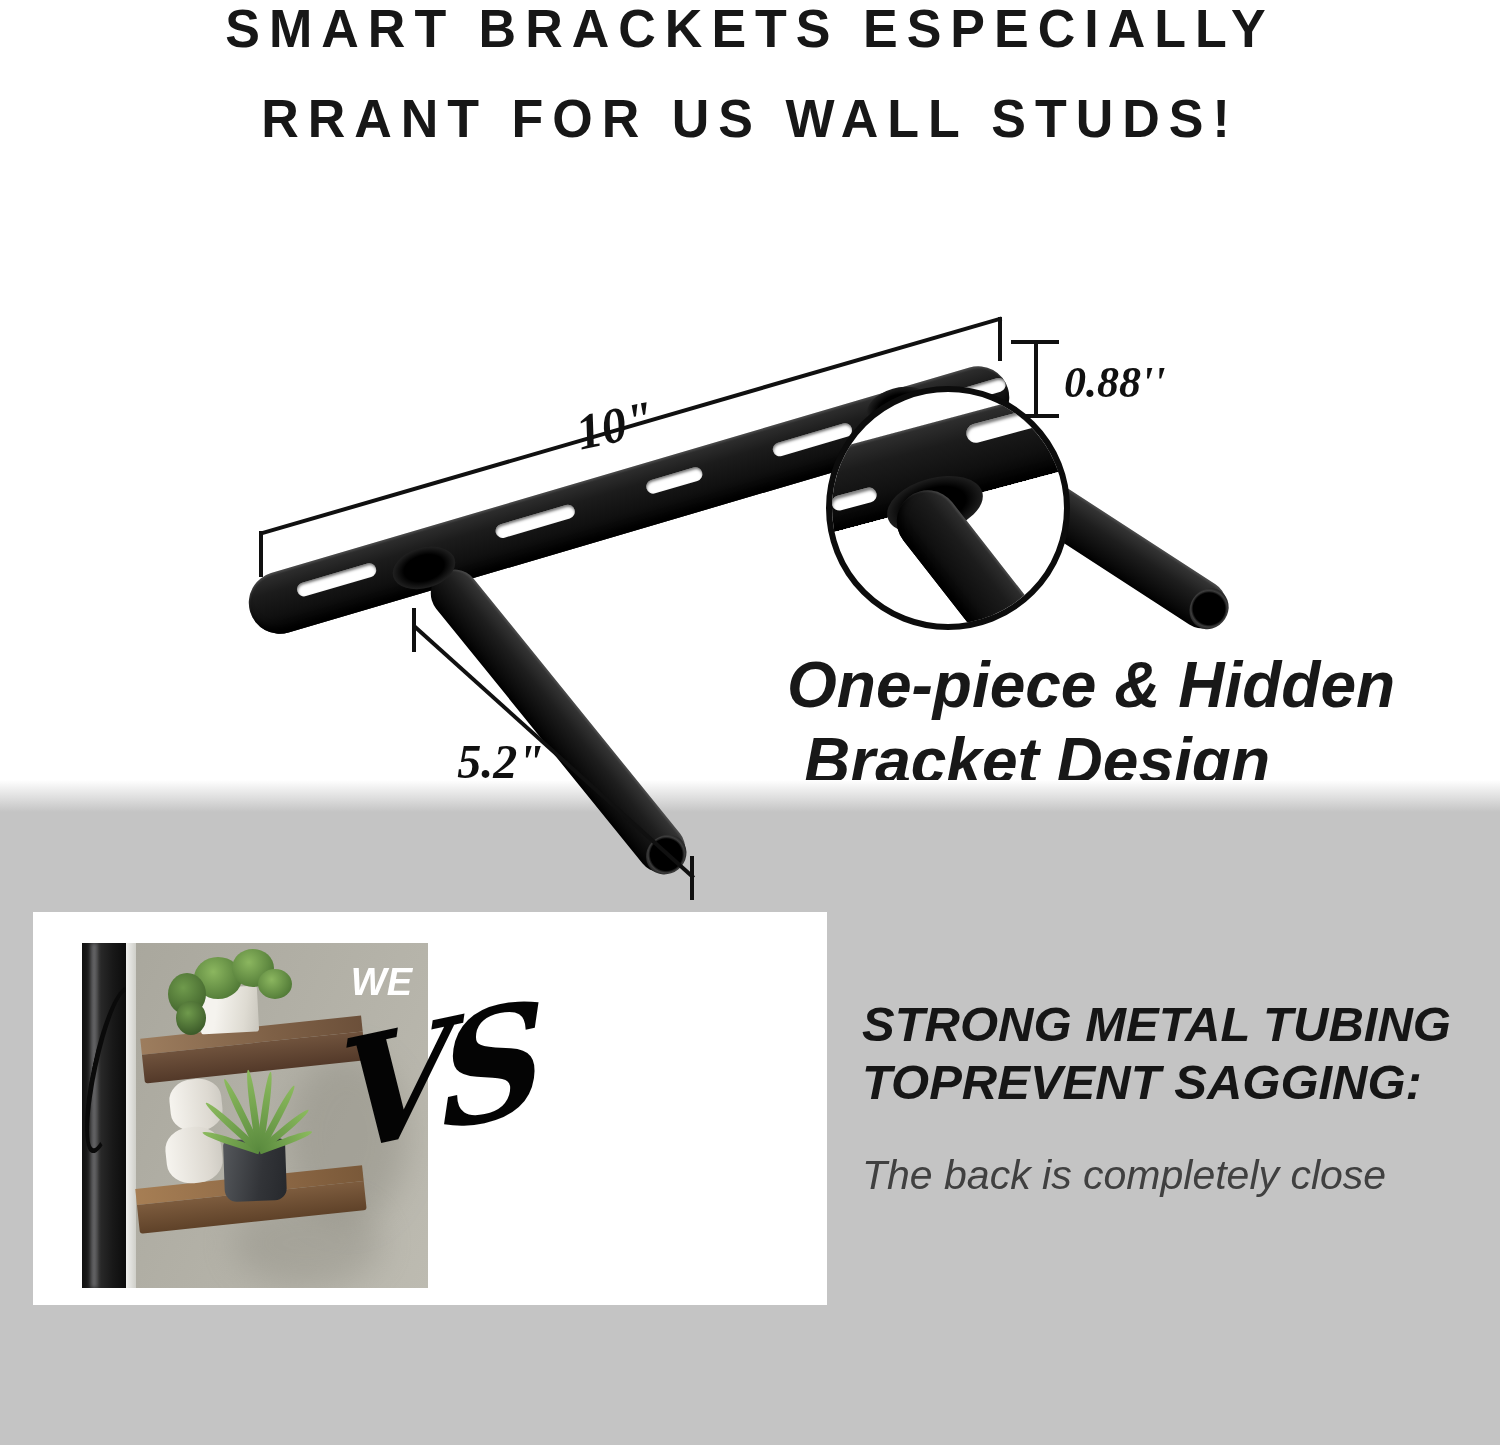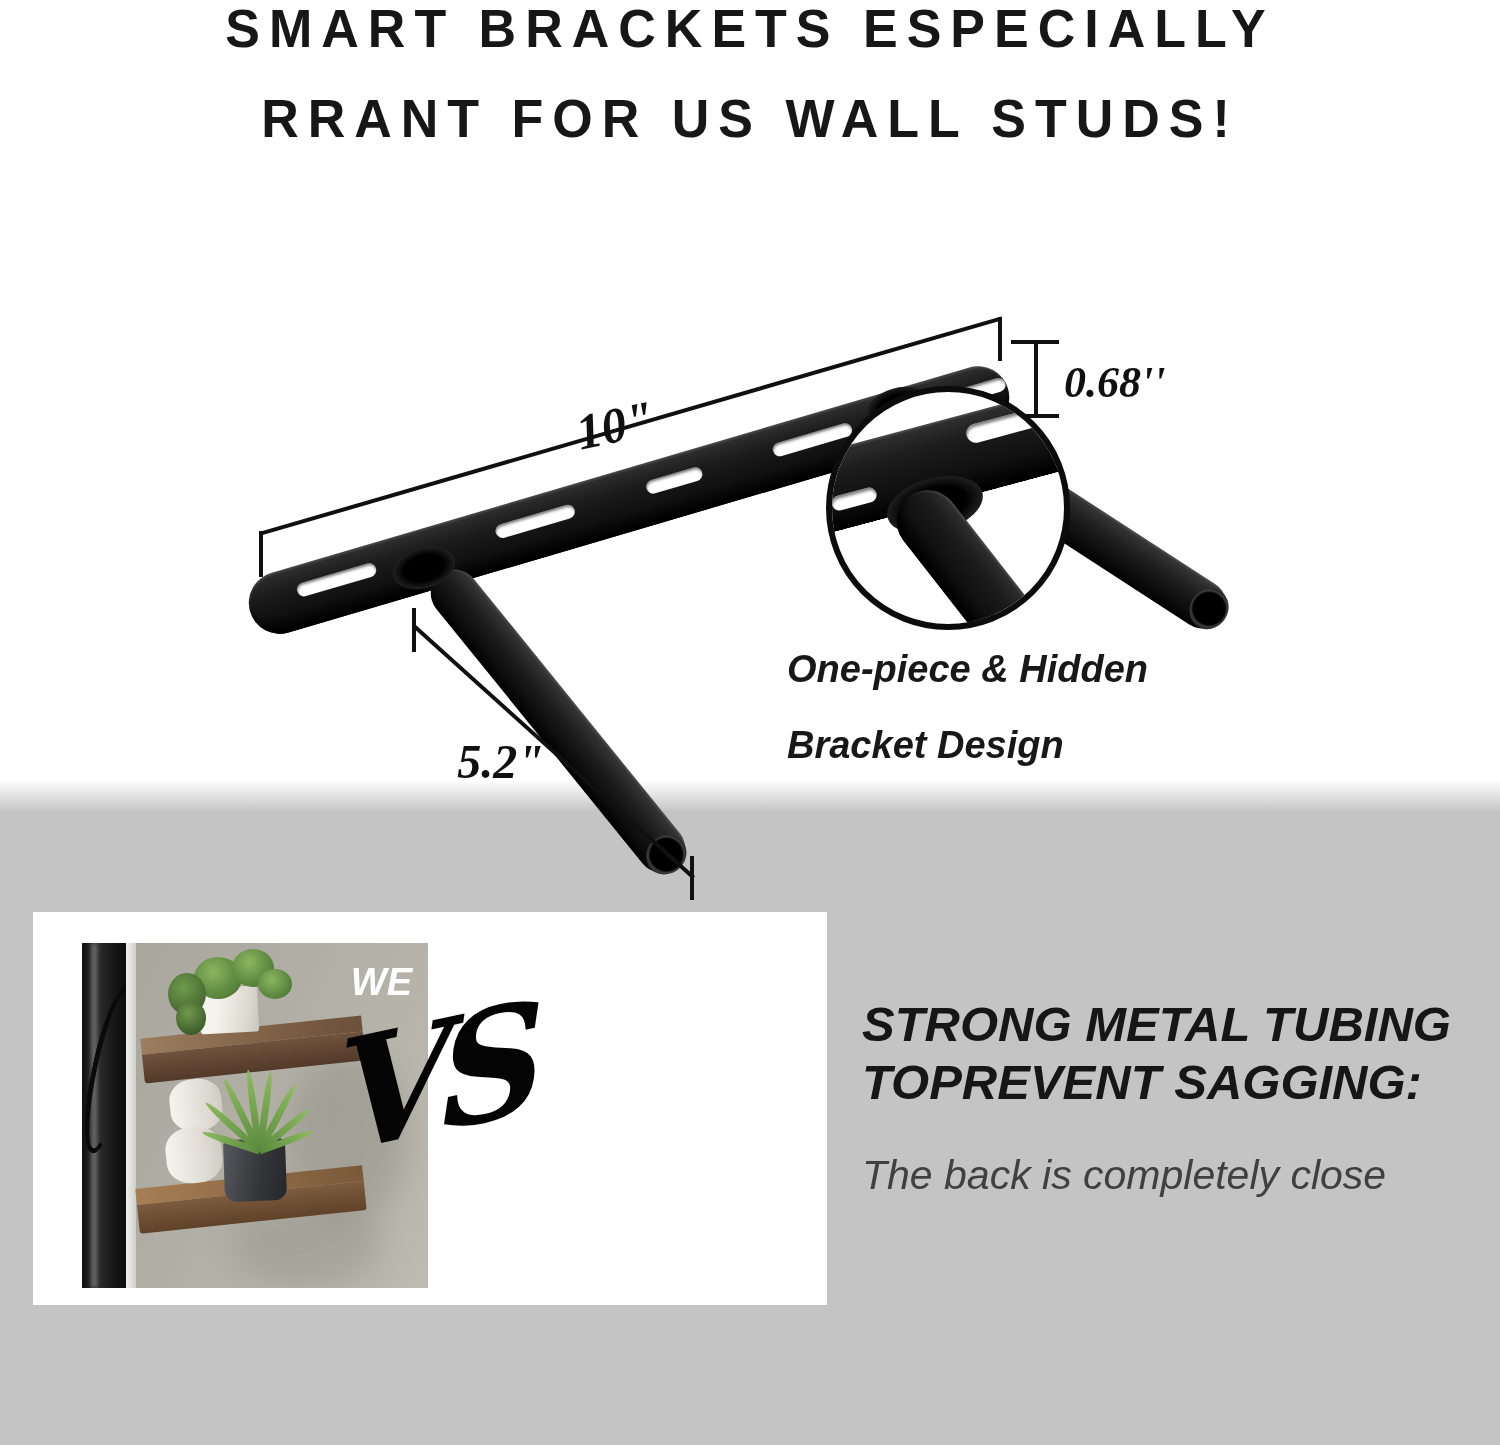--- a/index.html
+++ b/index.html
@@ -56,22 +56,22 @@
   #inset-plate{position:absolute;left:-22px;top:26px;width:290px;height:80px;transform:rotate(-15deg);}
   .islot{position:absolute;background:#fff;border-radius:10px;box-shadow:inset 0 3px 3px rgba(0,0,0,.5);}
   #islot-long{left:162px;top:12px;width:98px;height:19px;}
   #islot-short{left:14px;top:46px;width:46px;height:15px;}
   #inset-weld{position:absolute;left:54px;top:86px;width:98px;height:54px;transform:rotate(-15deg);
          border-radius:50%;background:radial-gradient(ellipse at 50% 50%,#000 45%,#242424 75%,#0a0a0a 100%);}
   #inset-tube{position:absolute;left:66px;top:96px;width:185px;height:62px;border-radius:31px;
          transform:rotate(52deg);transform-origin:28px 50%;}
 
   
-  .caption-line{position:absolute;left:787px;width:500px;text-align:left;font-style:italic;
-                font-weight:600;font-size:38px;color:#181818;white-space:nowrap;}
+  .caption-line{position:absolute;left:787px;width:500px;text-align:center;font-style:italic;
+                font-weight:600;font-size:64px;color:#181818;white-space:nowrap;}
   #caption1{top:648px;}
   #caption2{top:724px;}
 
   
   #fade{left:0;top:780px;width:100%;height:32px;background:linear-gradient(#ffffff,#c4c4c4);}
   #gray{left:0;top:812px;width:100%;height:633px;background:#c4c4c4;}
   #card{left:33px;top:912px;width:794px;height:393px;background:#ffffff;}
   .photo{position:absolute;top:31px;height:345px;overflow:hidden;}
   #photoL{left:49px;width:346px;background:linear-gradient(115deg,#a7a59b,#b3b1a7 55%,#bdbbb1);}
   #photoR{left:437px;width:338px;background:linear-gradient(110deg,#d9ccbd,#ccbaa8 60%,#c3b09c);}
@@ -163,21 +163,21 @@
     <div class="weld" id="weld-upper"></div>
 
     <div class="dim" id="dim10-line"></div>
     <div class="dim" id="dim10-tick-l"></div>
     <div class="dim" id="dim10-tick-r"></div>
     <div class="dim-label" id="dim10-label">10"</div>
 
     <div class="dim" id="dim088-vline"></div>
     <div class="dim" id="dim088-tick-t"></div>
     <div class="dim" id="dim088-tick-b"></div>
-    <div class="dim-label" id="dim088-label">0.68''</div>
+    <div class="dim-label" id="dim088-label">0.88''</div>
 
     <div class="dim" id="dim52-line"></div>
     <div class="dim" id="dim52-tick-t"></div>
     <div class="dim" id="dim52-tick-b"></div>
     <div class="dim-label" id="dim52-label">5.2"</div>
   </div>
 
   <div class="abs" id="inset">
     <div class="metal" id="inset-plate">
       <div class="islot" id="islot-long"></div>

